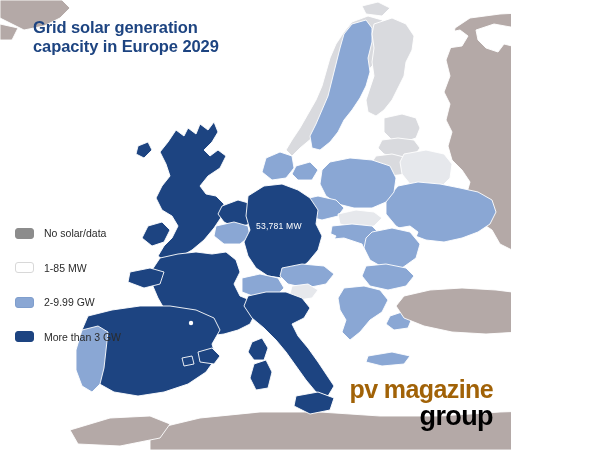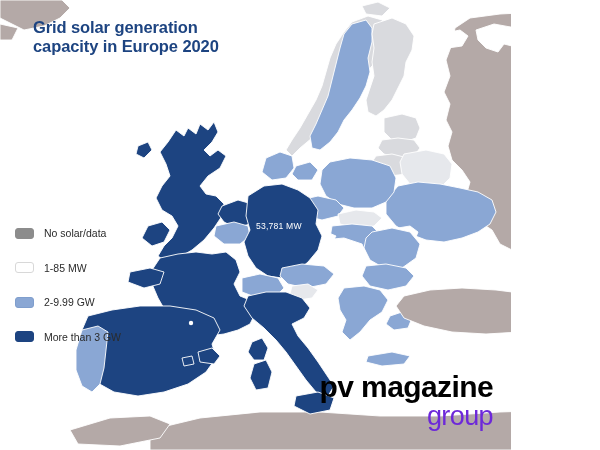--- a/index.html
+++ b/index.html
@@ -89,30 +89,30 @@
   
   #logo {
     position: absolute;
     right: 18px;
     bottom: 20px;
     z-index: 45;
     text-align: right;
     line-height: 1;
   }
   #logo .logo-main {
-    font-size: 30px;
+    font-size: 25px;
+    font-weight: bold;
+    color: #a16207;
+    letter-spacing: -0.6px;
+    display: block;
+  }
+  #logo .logo-sub {
+    font-size: 27px;
     font-weight: bold;
     color: #000000;
-    letter-spacing: -0.6px;
-    display: block;
-  }
-  #logo .logo-sub {
-    font-size: 27px;
-    font-weight: normal;
-    color: #6d28d9;
     letter-spacing: -0.6px;
     display: block;
     margin-top: 1px;
   }
 </style>
 </head>
 <body>
 
 <div id="page">
 
@@ -253,21 +253,21 @@
       <path class="country" fill="#8aa7d4" d="M82,330 L98,326 L108,332 L106,350 L104,368 L100,384 L92,392
            L82,386 L76,370 L76,350 Z"></path>
 
       <circle cx="191" cy="323" r="2.2" fill="#ffffff"></circle>
 
     </svg>
   </div>
 
   <div id="title-block">
     <div class="title-line">Grid solar generation</div>
-    <div class="title-line">capacity in Europe 2020</div>
+    <div class="title-line">capacity in Europe 2029</div>
   </div>
 
   <div id="legend">
     <div class="legend-row">
       <span class="legend-swatch" style="background: rgb(140, 140, 140); border: 1px solid rgb(140, 140, 140);"></span>
       <span class="legend-label">No solar/data</span>
     </div>
     <div class="legend-row">
       <span class="legend-swatch" style="background: rgb(255, 255, 255); border: 1px solid rgb(216, 216, 216);"></span>
       <span class="legend-label">1-85 MW</span>

